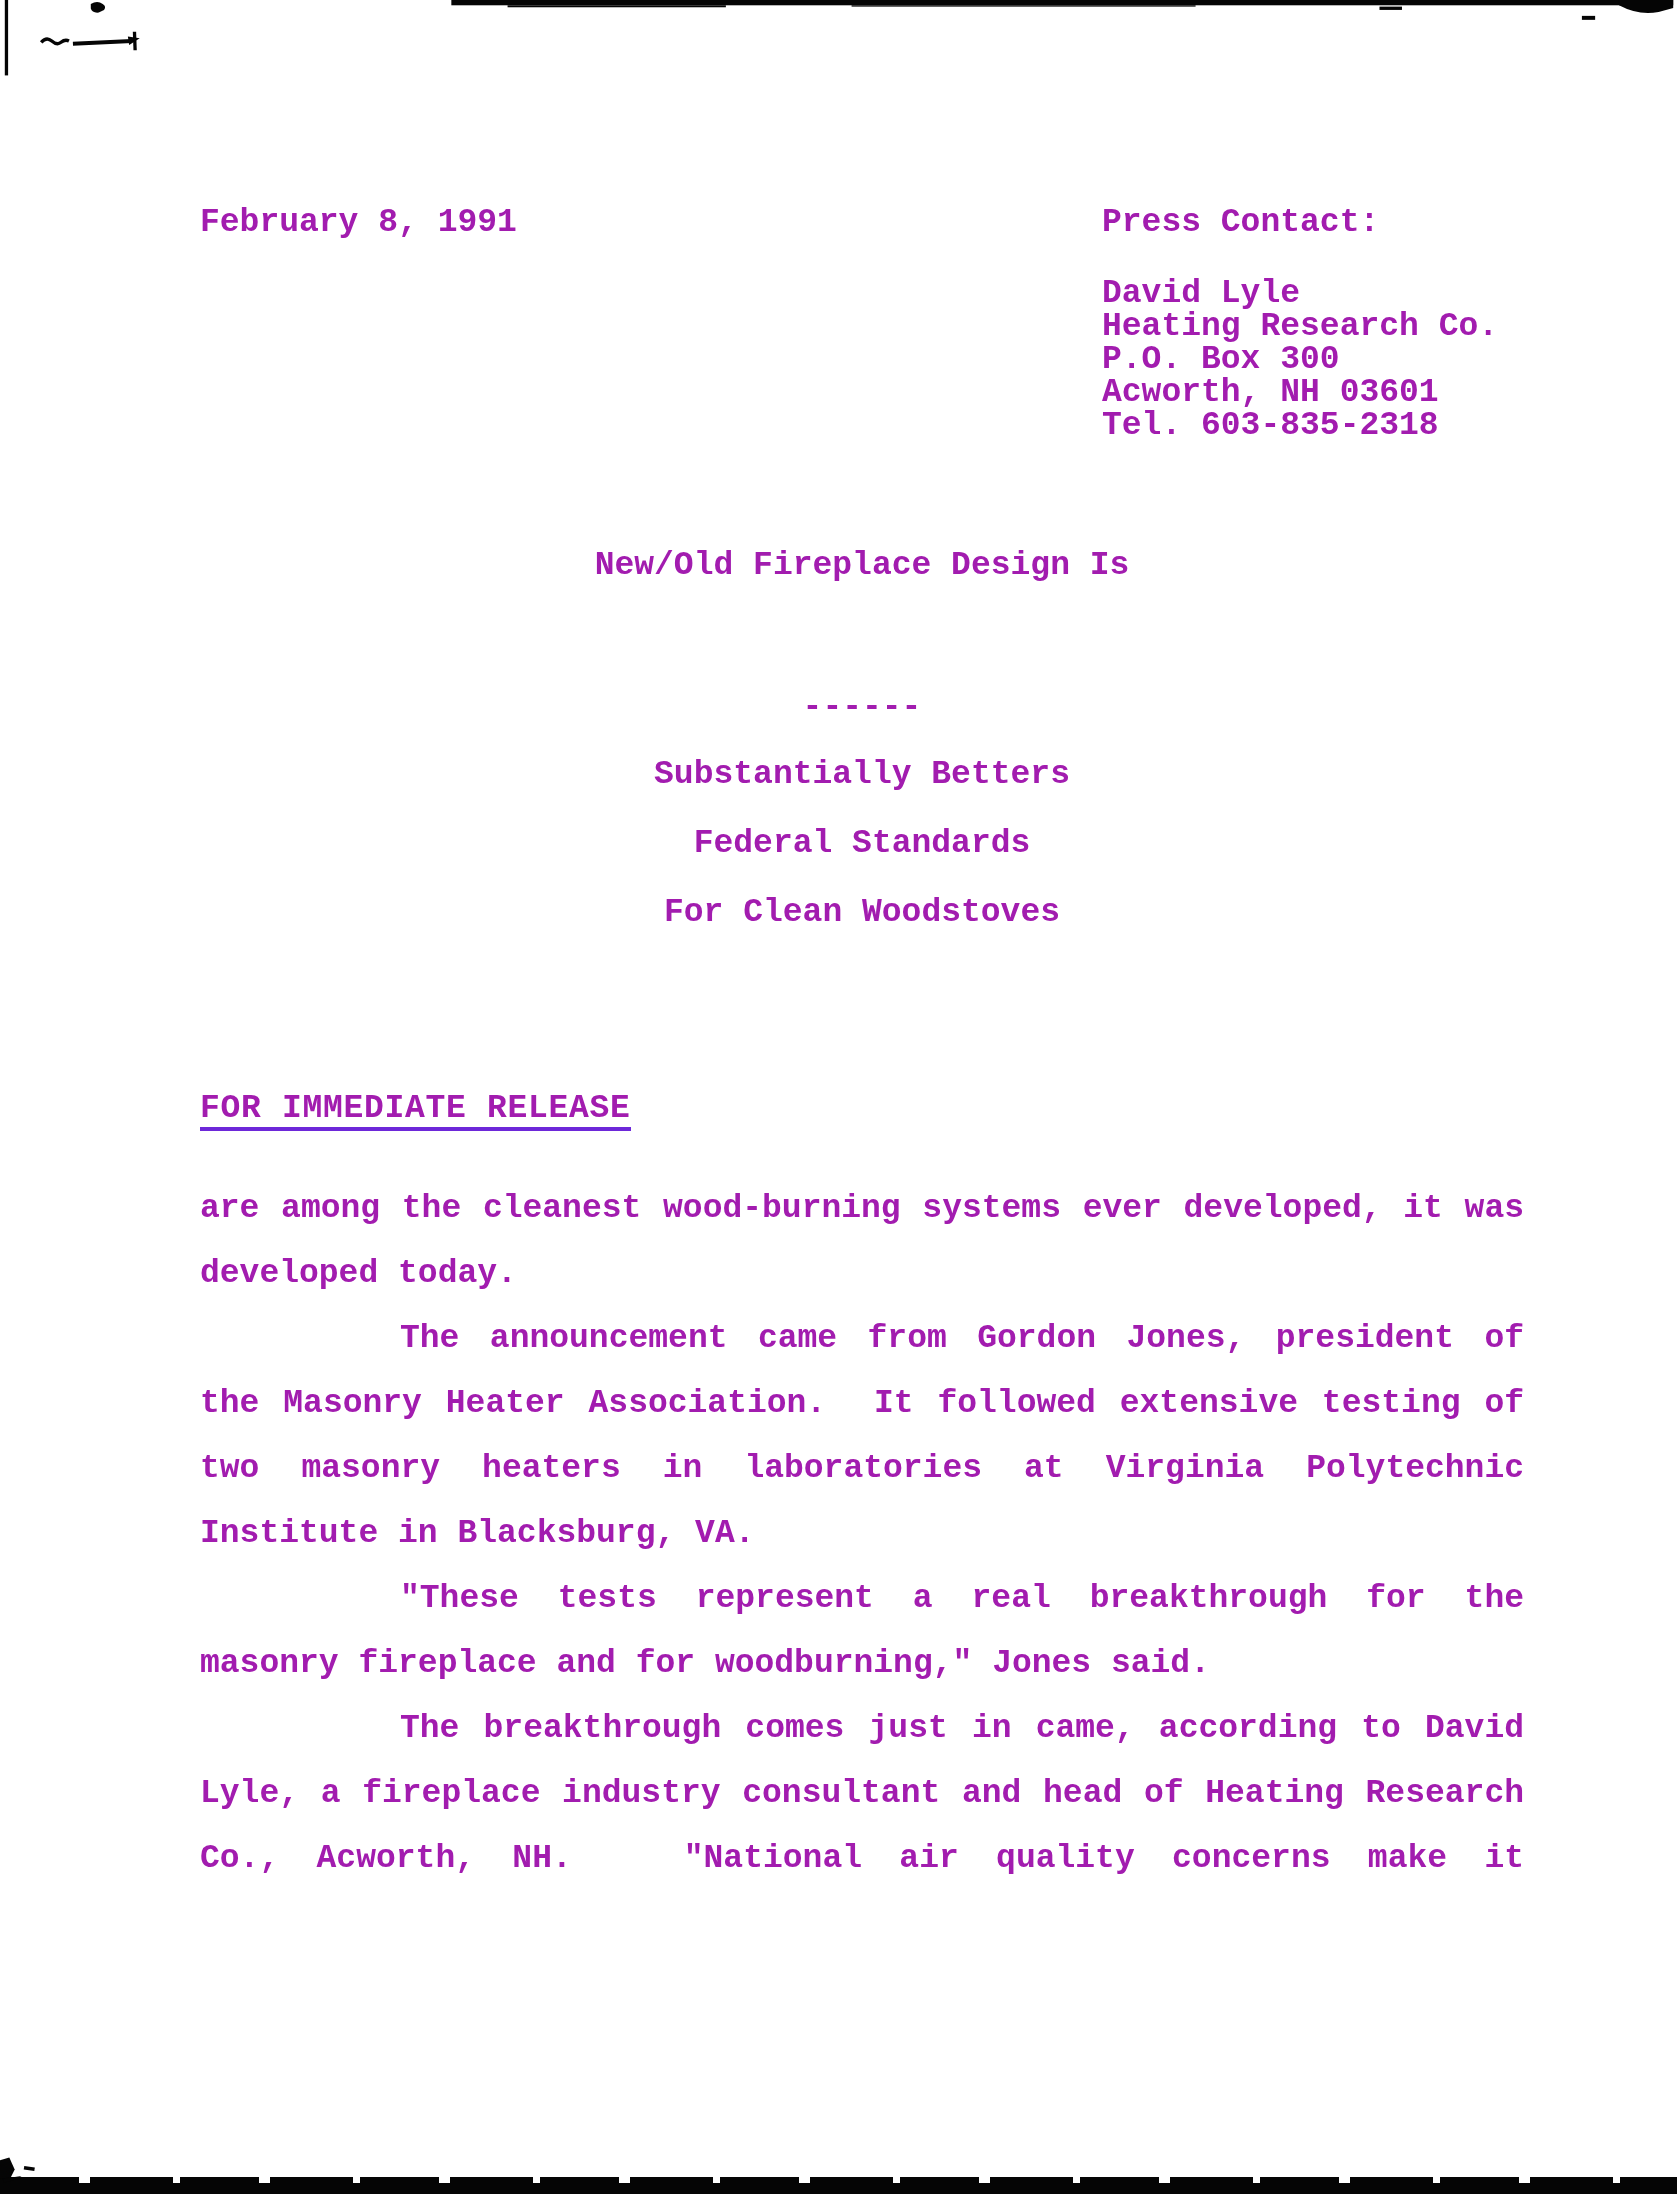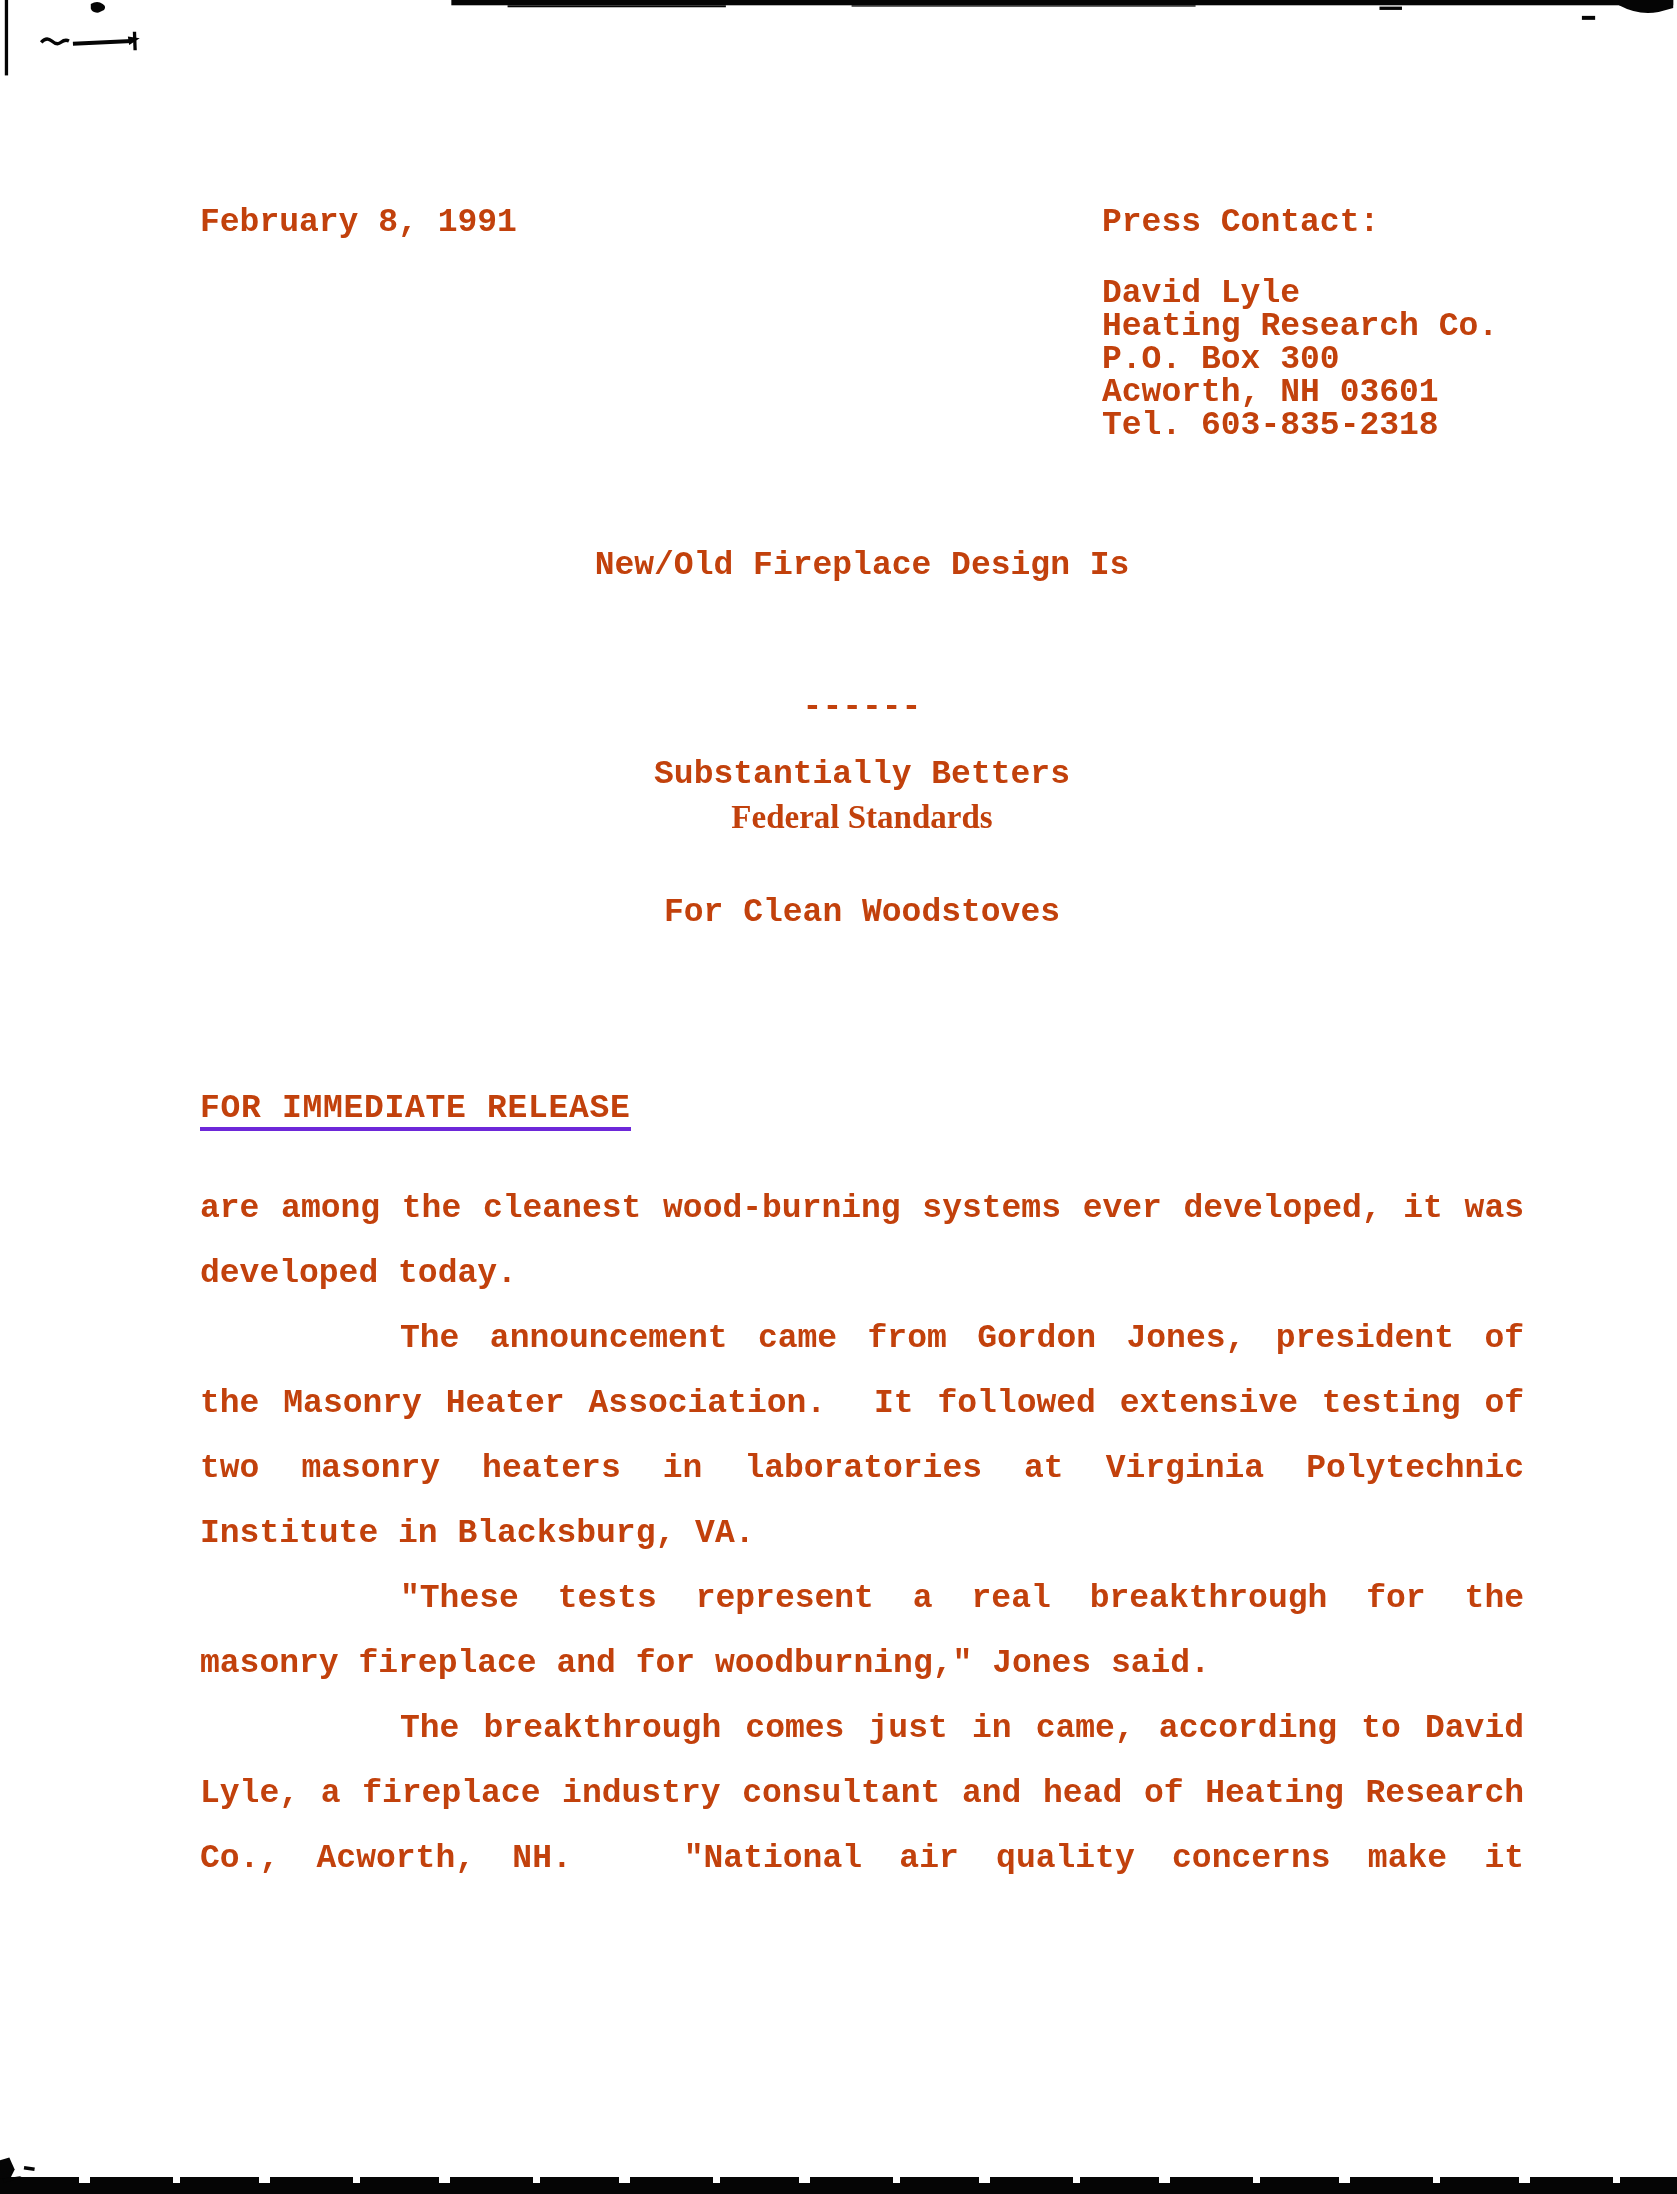--- a/index.html
+++ b/index.html
@@ -3,21 +3,21 @@
 <meta charset="utf-8">
 <style>
   html,body{margin:0;padding:0;background:#e8e8e8;}
   .page{
     position:relative;
     width:1678px;height:2194px;
     background:#ffffff;
     overflow:hidden;
     font-family:"Liberation Mono","DejaVu Sans Mono",monospace;
     font-weight:700;
-    color:#c2410c;
+    color:#a21caf;
     font-size:33px;
   }
   .abs{position:absolute;}
   .col{left:200px;width:1324px;}
   .centered{text-align:center;}
   .contact-block div{line-height:33px;white-space:pre;}
   .release{
     display:inline-block;
     border-bottom:4px solid #6d28d9;
     padding-bottom:0;
@@ -81,21 +81,21 @@
       <div>David Lyle</div>
       <div>Heating Research Co.</div>
       <div>P.O. Box 300</div>
       <div>Acworth, NH 03601</div>
       <div>Tel. 603-835-2318</div>
     </div>
 
   <div class="abs col centered" style="top:547px;">New/Old Fireplace Design Is</div>
   <div class="abs col centered" style="top:689px;">------</div>
   <div class="abs col centered" style="top:756px;">Substantially Betters</div>
-  <div class="abs col centered" style="top:799px;font-family:Liberation Serif, serif;">Federal Standards</div>
+  <div class="abs col centered" style="top:825px;">Federal Standards</div>
   <div class="abs col centered" style="top:894px;">For Clean Woodstoves</div>
 
   <div class="abs" style="left:200px;top:1090px;">
     <span class="release">FOR IMMEDIATE RELEASE</span>
   </div>
 
   <div class="abs col bodytext" style="top:1176px;" id="body-lines">
       <div class="line just">are among the cleanest wood-burning systems ever developed, it was</div>
       <div class="line">developed today.</div>
       <div class="line just indent">The announcement came from Gordon Jones, president of</div>

